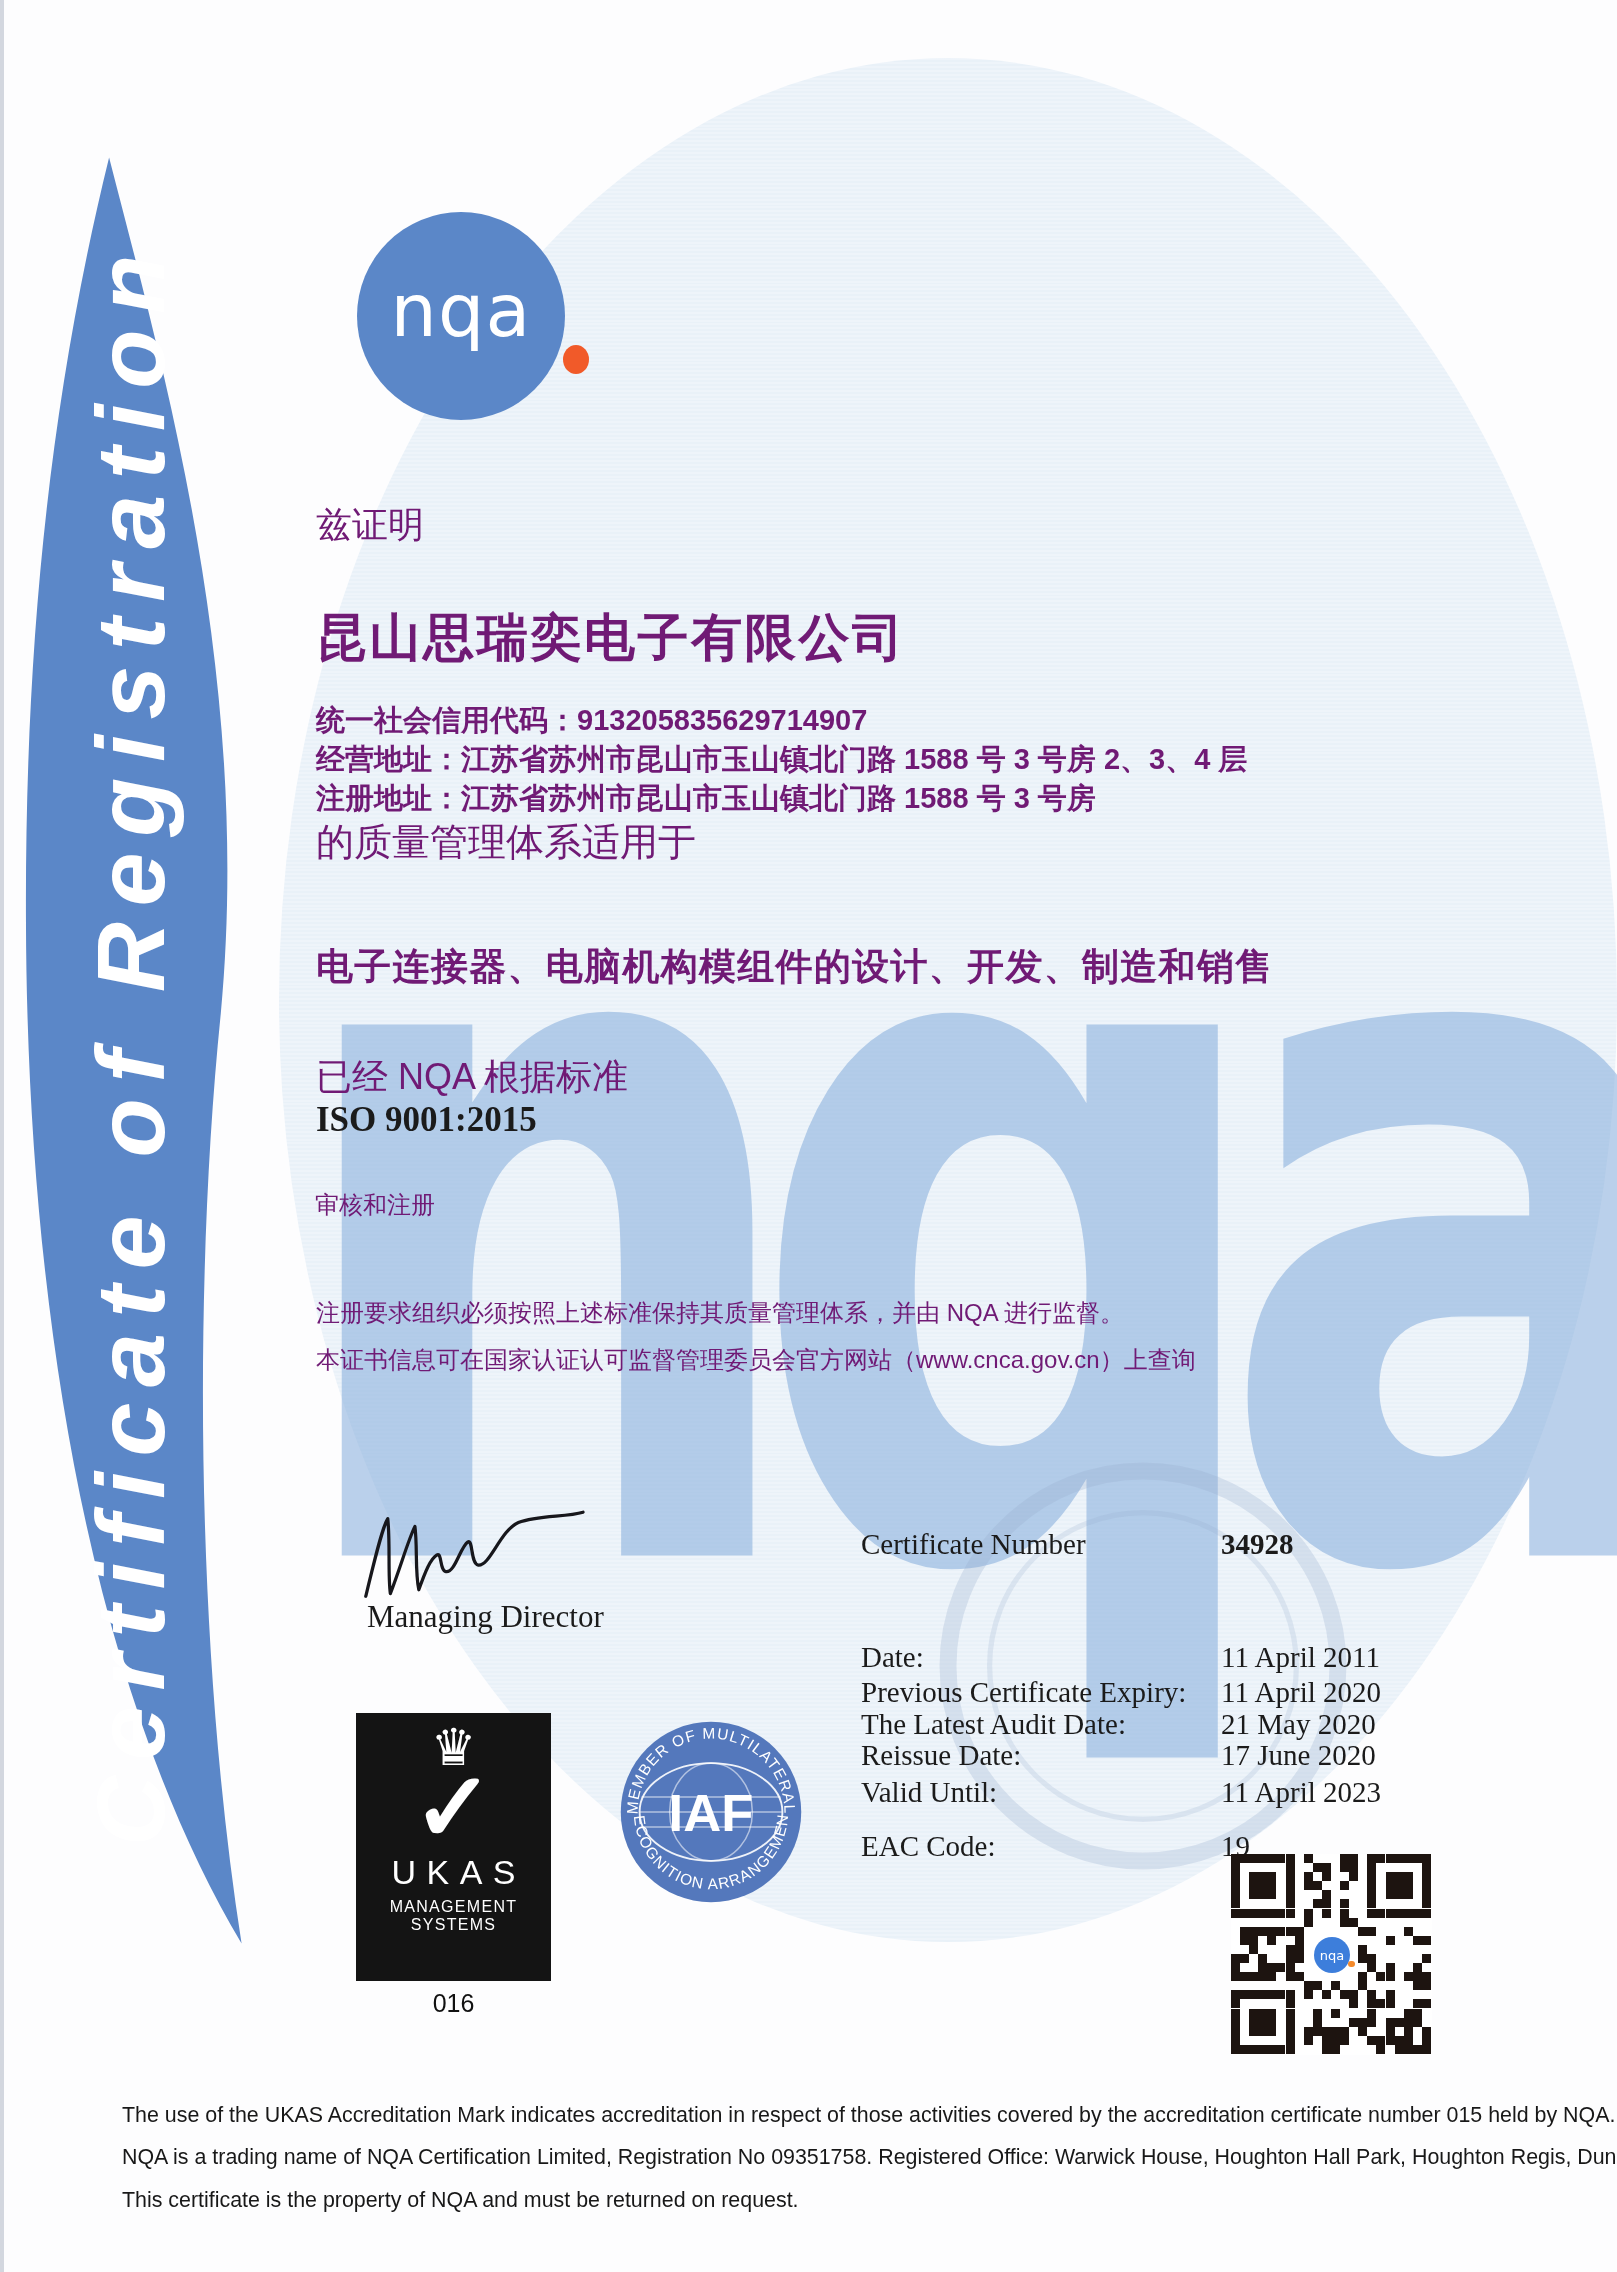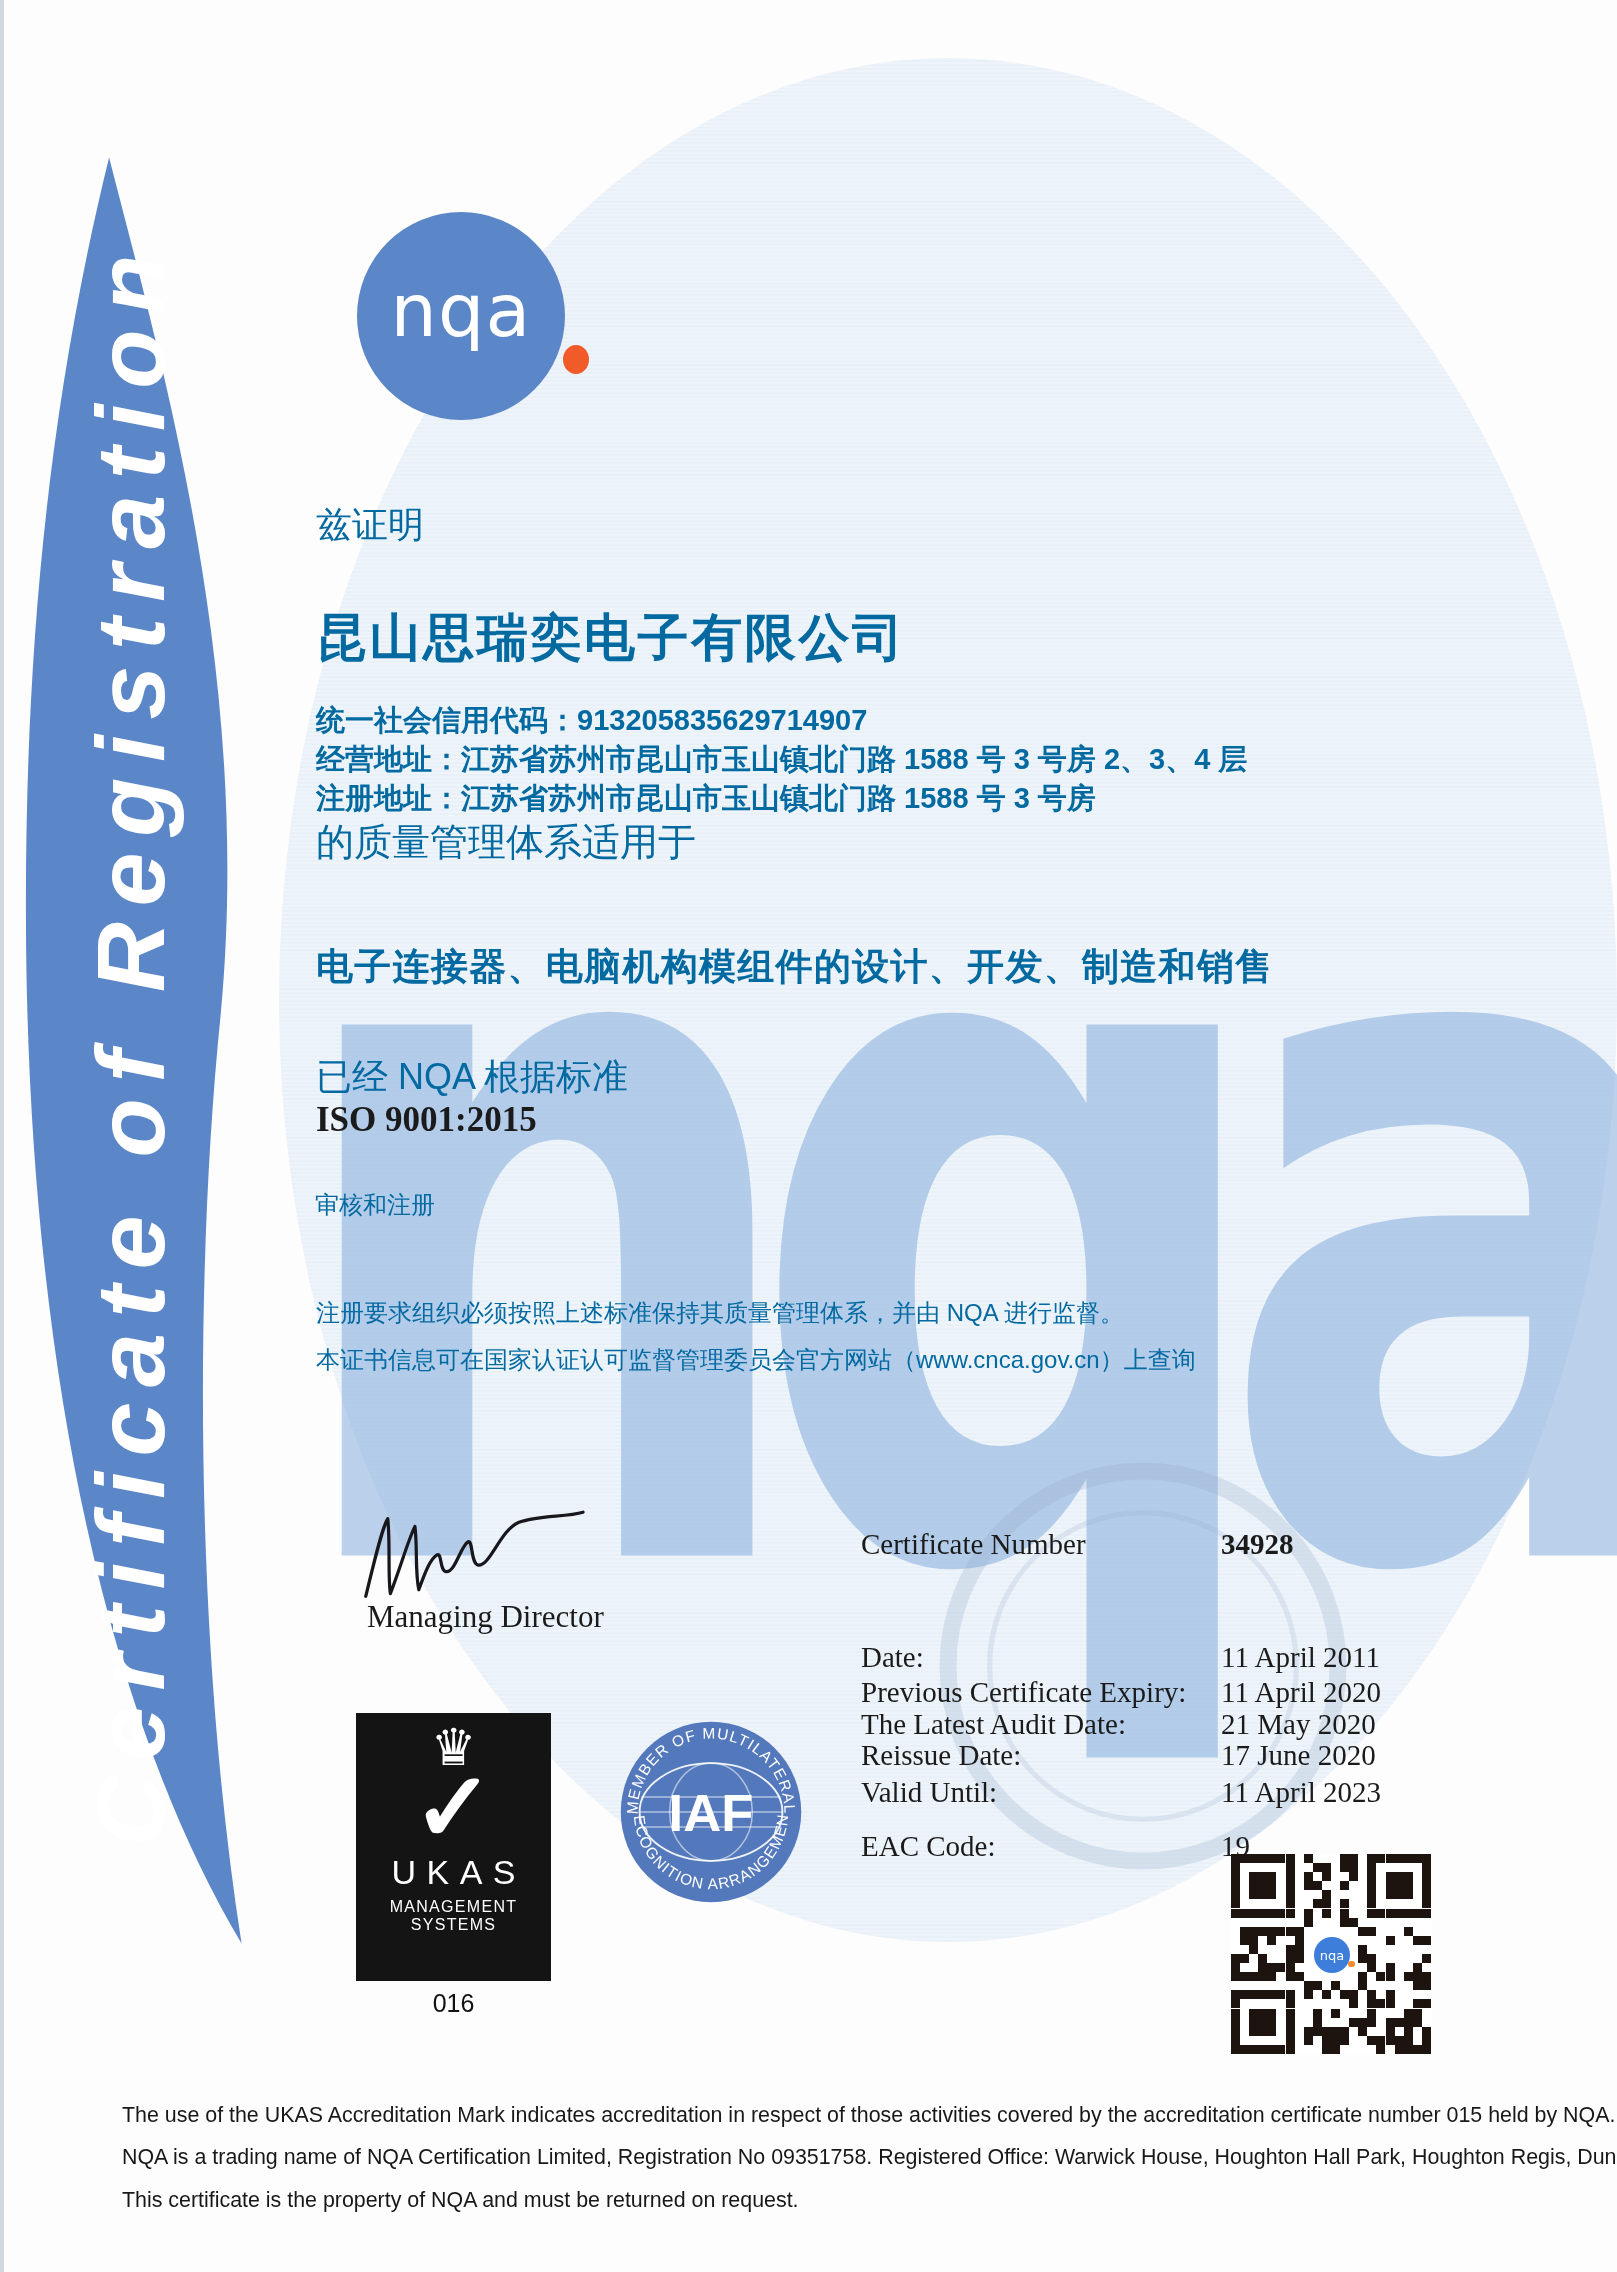--- a/index.html
+++ b/index.html
@@ -40,21 +40,21 @@
     display:flex; align-items:center; justify-content:center;
   }
   #nqa-circle span {
     color:#fff; font-size:73px; line-height:1; padding-bottom:11.7px;
     font-family:"DejaVu Sans", sans-serif; letter-spacing:1.3px;
   }
   #nqa-dot { position:absolute; left:206px; top:133px; width:26px; height:29px;
     border-radius:50%; background:#f15a29; }
   
   .abs { position:absolute; z-index:5; white-space:nowrap; }
-  .cjk { font-family:"Liberation Sans", sans-serif; color:#0369a1; }
+  .cjk { font-family:"Liberation Sans", sans-serif; color:#701a75; }
   #certify      { left:316px; top:501px;  font-size:36px; }
   #company-name { left:316px; top:604px;  font-size:51px; font-weight:bold; letter-spacing:2.6px;}
   #credit-code  { left:316px; top:701px; font-size:29px; font-weight:bold; }
   #biz-addr     { left:316px; top:740px; font-size:29px; font-weight:bold; }
   #reg-addr     { left:316px; top:779px; font-size:29px; font-weight:bold; }
   #qms-line     { left:316px; top:817px; font-size:38px; }
   #scope-line   { left:316px; top:942px; font-size:37px; font-weight:bold; letter-spacing:1.3px;}
   #std-intro    { left:316px; top:1053px; font-size:36px; }
   #standard     { left:316px; top:1100px; font-size:35px; font-weight:bold;
                   font-family:"Liberation Serif", serif; }

